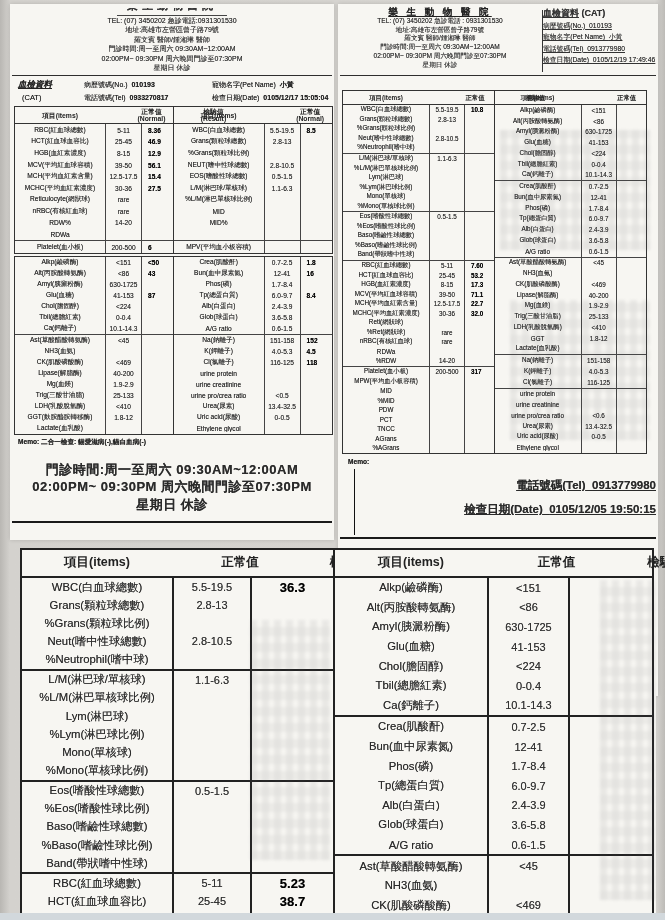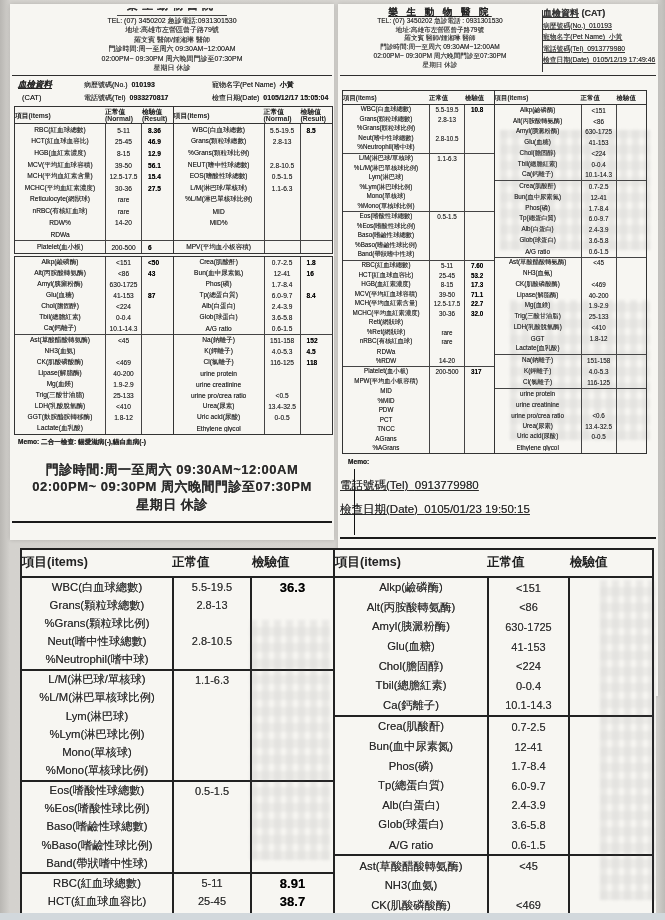--- a/index.html
+++ b/index.html
@@ -20,21 +20,21 @@
   .clinic-name-clip .nm{font-size:11px;letter-spacing:4px;margin-top:-7px;display:block;color:#333;font-weight:bold;}
   .rule{border:none;border-top:1.4px solid #2e2e2e;margin:3px 0 2px 0;}
   .info-grid{display:grid;grid-template-columns:72px 128px 124px;font-size:7px;line-height:13px;color:#222;}
   .report-title{font-weight:bold;font-style:italic;text-decoration:underline;font-size:8.5px;padding-left:6px;}
   .cat{padding-left:10px;font-size:7.5px;}
   .iv b{font-weight:bold;}
   
   .tbl{display:flex;margin:2px 2px 0 2px;}
   .grp{border:1.4px solid #333;box-sizing:border-box;}
   .grp + .grp{margin-left:-1.4px;}
-  .thead{display:grid;align-items:center;font-size:6.8px;font-weight:bold;color:#222;border-bottom:1.2px solid #333;}
+  .thead{display:grid;align-items:center;text-align:center;font-size:6.8px;font-weight:bold;color:#222;border-bottom:1.2px solid #333;gap:28px;}
   .thead span{display:block;line-height:7.5px;}
   .trow{display:grid;align-items:center;}
   .trow.sep{border-top:1.1px solid #444;}
   .cell-item{text-align:center;color:#2c2c2c;overflow:hidden;white-space:nowrap;}
   .cell-normal{text-align:center;color:#333;border-left:1px solid #444;border-right:1px solid #444;height:100%;display:flex;align-items:center;justify-content:center;}
   .cell-value{text-align:left;padding-left:6px;font-weight:bold;color:#000;}
   
   .cbc .grp{width:160px;}
   .cbc{--cols:90px 37px 31px;--rh:11.6px;font-size:6.6px;}
   .chem .grp{width:160px;}
@@ -55,21 +55,21 @@
   .d2info .row u{text-decoration:underline;}
   .d2tbl .grp{width:153px;}
   .d2tbl{--cols:86px 36px 29px;font-size:6.3px;margin-top:14px;}
   .d2tbl .thead{height:13px;grid-template-columns:var(--cols);font-size:6.4px;}
   .g36{--rh:9.55px;}
   .g32{--rh:10.75px;}
   .g36 .trow,.g32 .trow{grid-template-columns:var(--cols);height:var(--rh);}
   .memo2{font-size:6.6px;font-weight:bold;margin:4px 0 0 8px;}
   .d2footer{position:relative;margin-top:8px;height:56px;}
   .d2footer .vline{position:absolute;left:14px;top:-4px;bottom:-6px;border-left:1.6px solid #111;}
-  .d2footer .lines{text-align:left;font-size:11.5px;line-height:24px;color:#2a2a2a;font-weight:normal;}
+  .d2footer .lines{text-align:right;font-size:11.5px;line-height:24px;color:#2a2a2a;font-weight:bold;}
   .d2footer .lines u{text-decoration:underline;}
   
   .bottom-area{position:absolute;left:20px;top:548px;width:636px;height:372px;display:flex;background:#f7f6f2;}
   .bgrp{border:2px solid #222;box-sizing:border-box;background:#f7f6f2;}
   .bgrp + .bgrp{margin-left:-2px;}
   .bgrp .thead{height:26px;font-size:12.5px;border-bottom:2px solid #222;}
   .bgrp .cell-normal{border-left:2px solid #222;border-right:2px solid #222;font-size:11px;}
   .bgrp .cell-item{font-size:11.3px;white-space:nowrap;}
   .bgrp .cell-value{font-size:13px;text-align:center;padding-left:0;}
   .bgrp .trow.sep{border-top:2px solid #222;}
@@ -818,21 +818,21 @@
           </div>
       </div>
     </div>
 
     <div class="memo2 txt">Memo:</div>
 
     <div class="d2footer">
       <div class="vline"></div>
       <div class="lines txt">
         <div><u><span>電話號碼(Tel)</span>&nbsp; <span>0913779980</span></u></div>
-        <div><u><span>檢查日期(Date)</span>&nbsp; <span>0105/01/23 19:50:15</span></u></div>
+        <div><u><span>檢查日期(Date)</span>&nbsp; <span>0105/12/05 19:50:15</span></u></div>
       </div>
     </div>
     <hr class="thick">
   </div>
 
   <div class="bottom-area">
     <div class="bgrp bl">
       <div class="thead">
         <span>項目(items)</span>
         <span>正常值</span>
@@ -915,21 +915,21 @@
             <div class="cell-value txt"></div>
           </div>
           <div class="trow">
             <div class="cell-item txt">Band(帶狀嗜中性球)</div>
             <div class="cell-normal txt"></div>
             <div class="cell-value txt"></div>
           </div>
           <div class="trow sep">
             <div class="cell-item txt">RBC(紅血球總數)</div>
             <div class="cell-normal txt">5-11</div>
-            <div class="cell-value txt">8.91</div>
+            <div class="cell-value txt">5.23</div>
           </div>
           <div class="trow">
             <div class="cell-item txt">HCT(紅血球血容比)</div>
             <div class="cell-normal txt">25-45</div>
             <div class="cell-value txt">38.7</div>
           </div>
           <div class="trow">
             <div class="cell-item txt">HGB(血紅素濃度)</div>
             <div class="cell-normal txt">8-15</div>
             <div class="cell-value txt">7.8</div>

